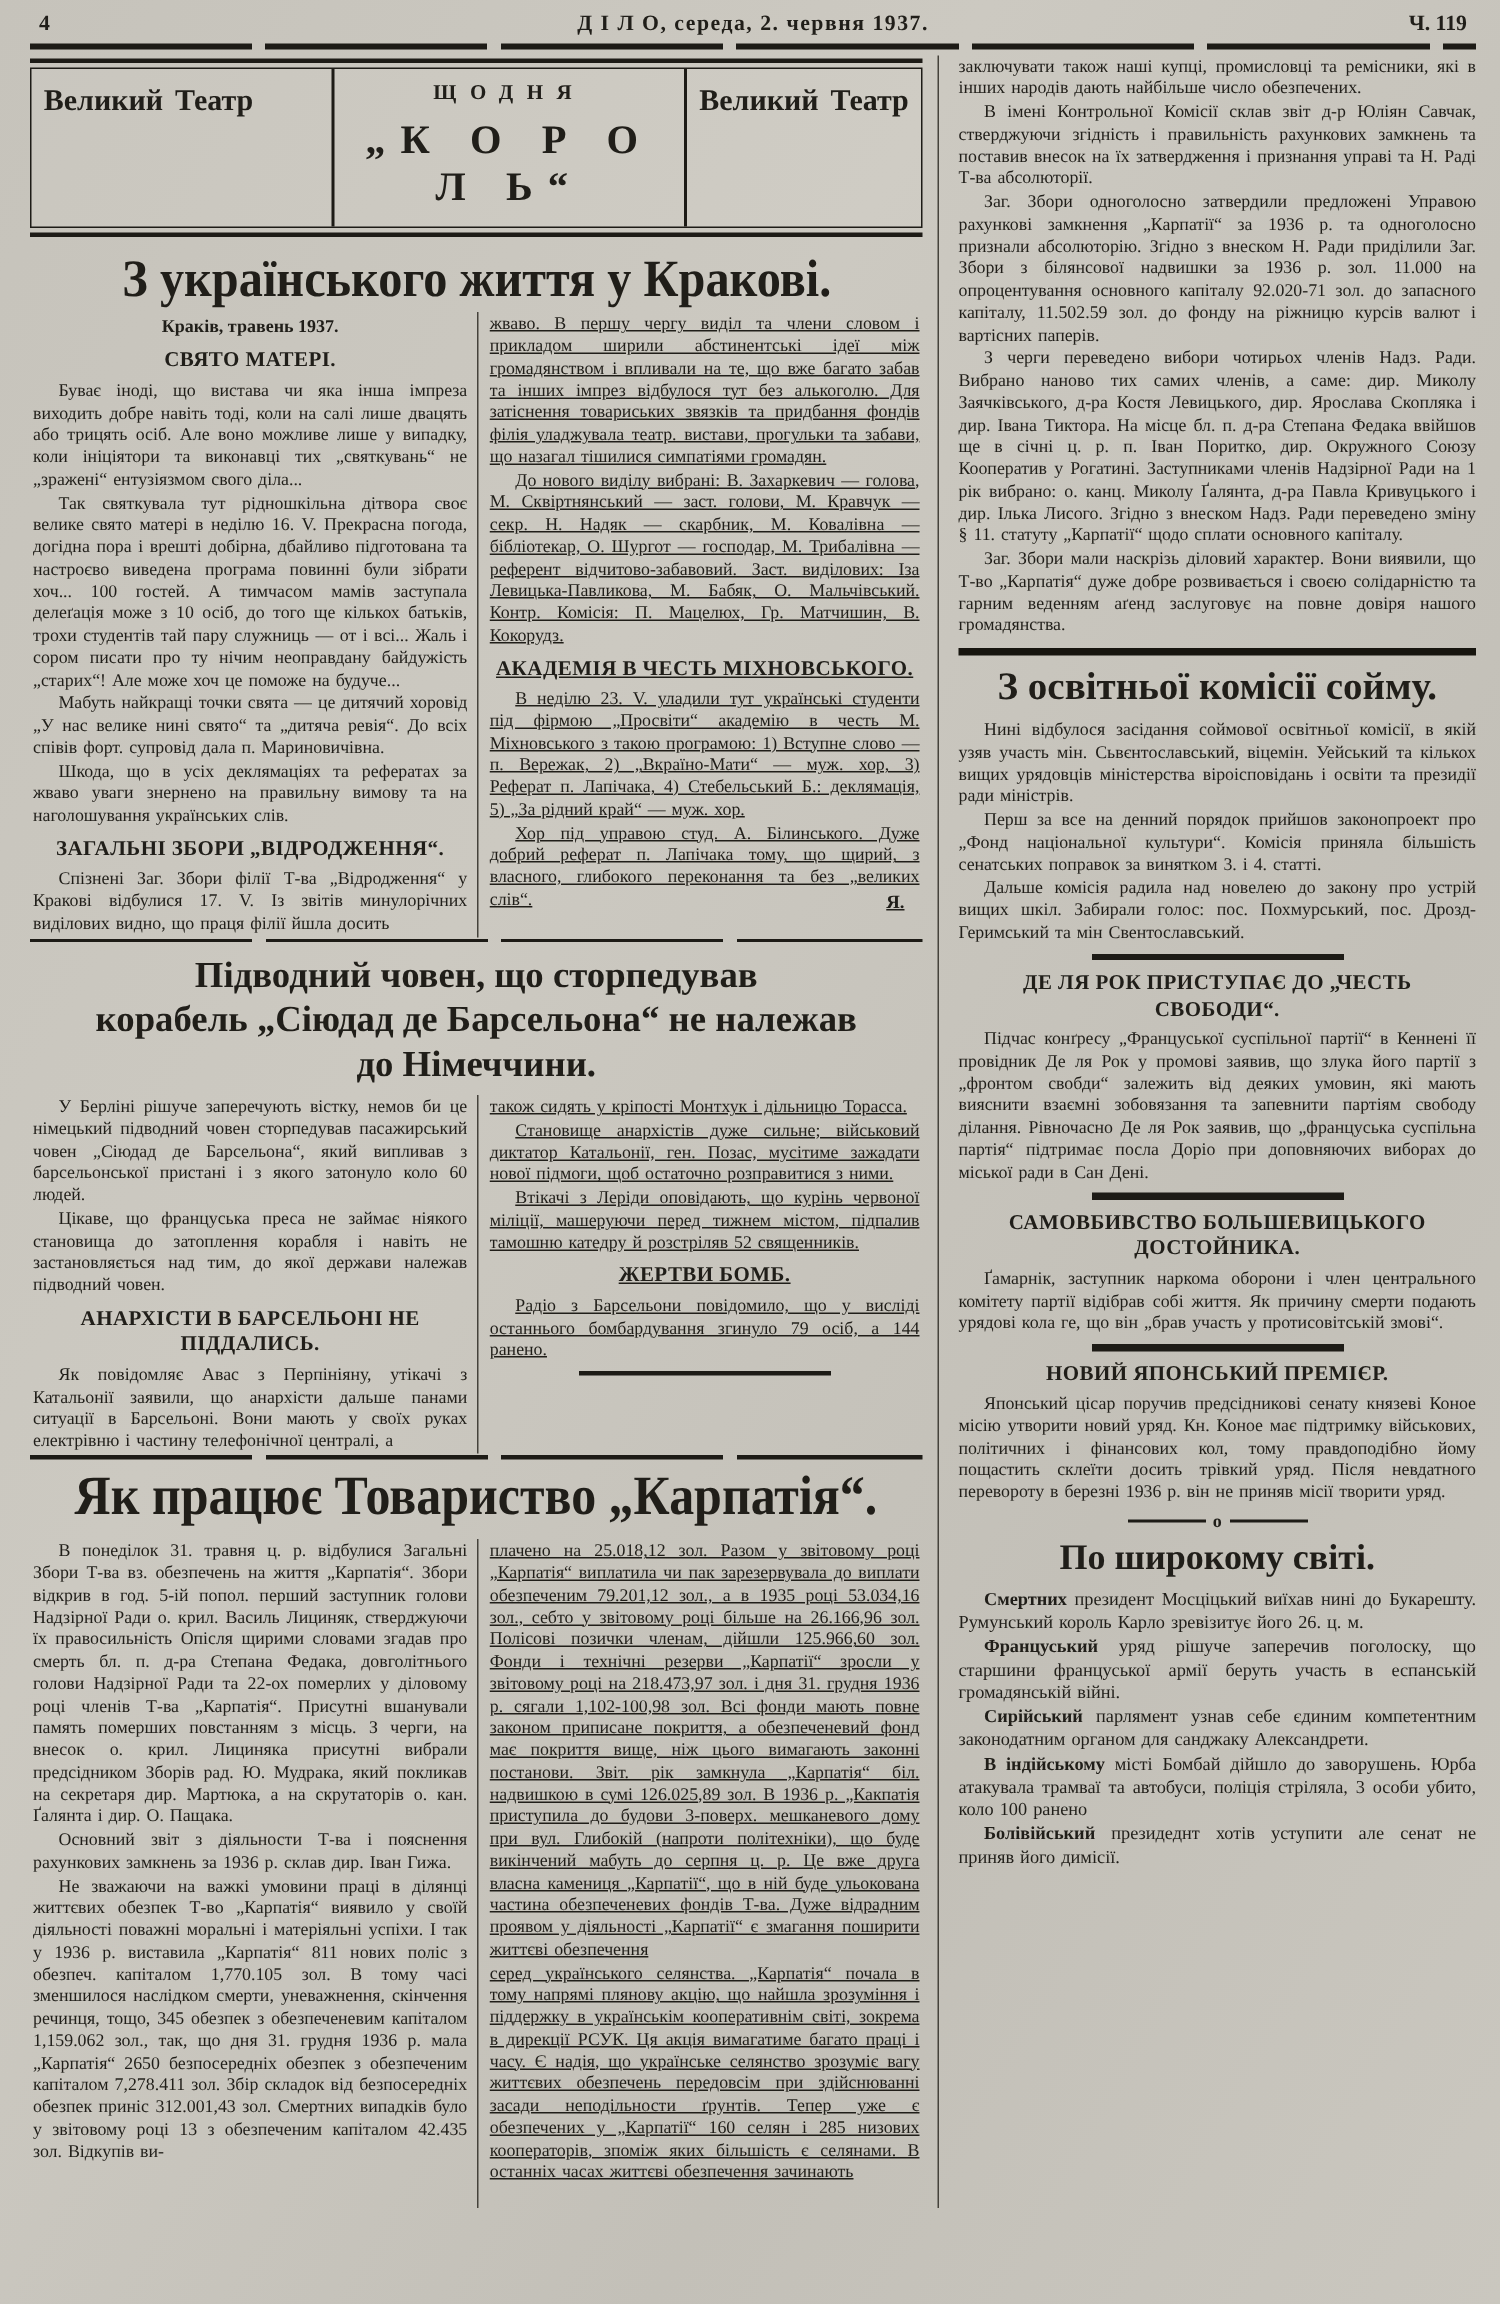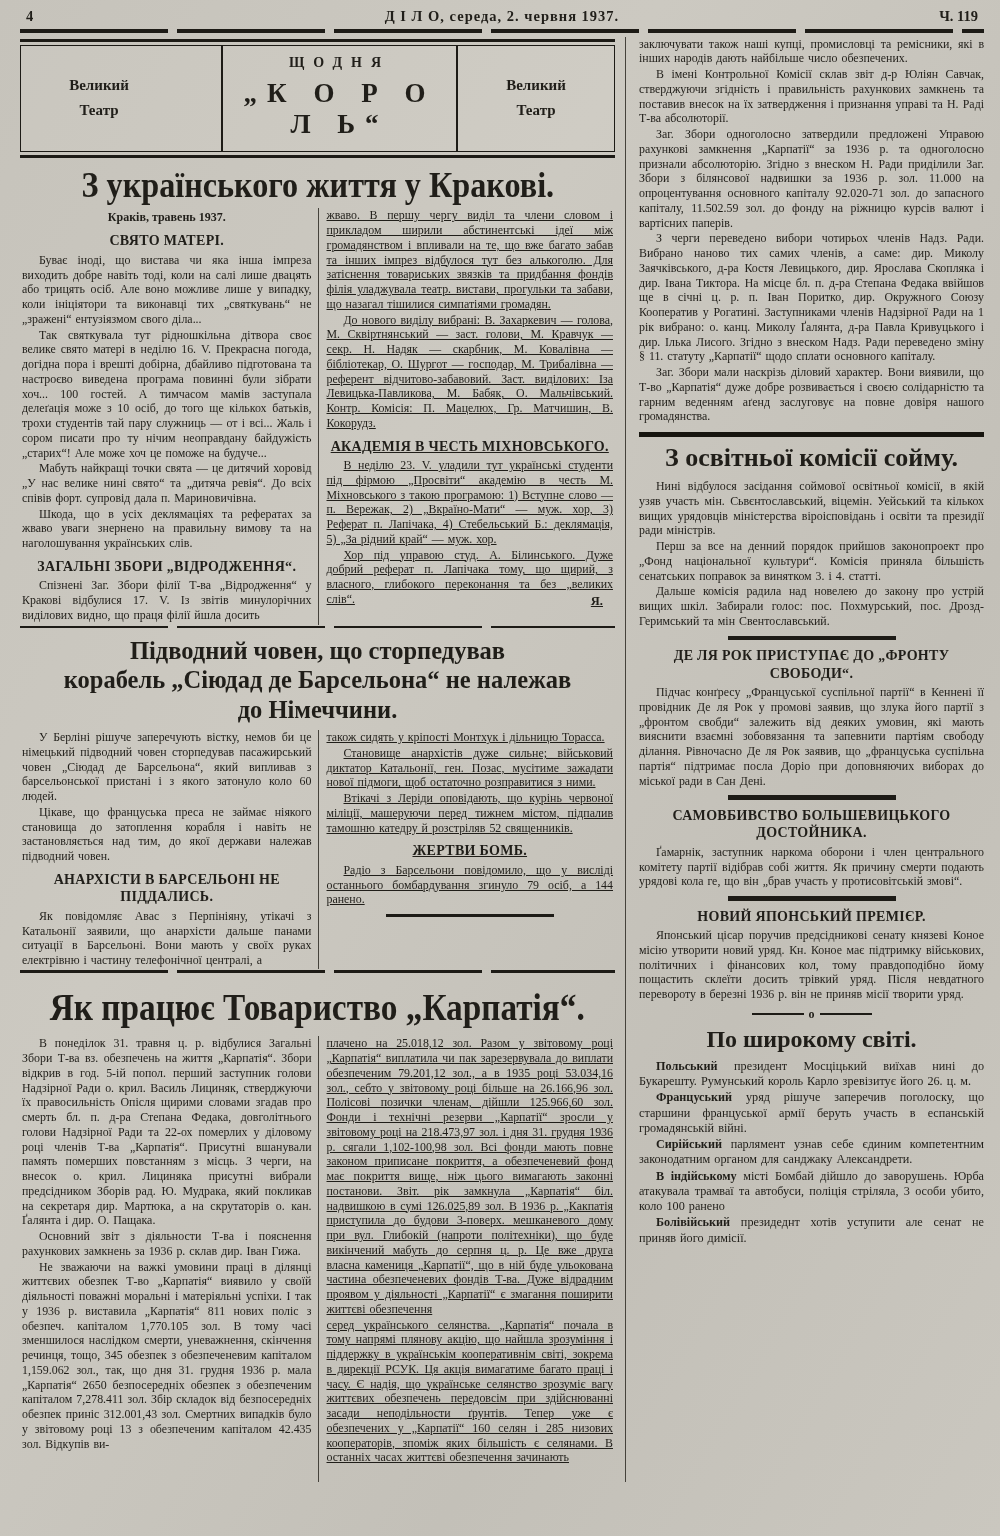--- a/index.html
+++ b/index.html
@@ -25,31 +25,31 @@
   .rule-seg{height:3.5px;margin:1px 0 0;
     background:repeating-linear-gradient(90deg,#1d1b16 0 148px,rgba(0,0,0,0) 148px 157px);}
   .rule-seg.thin{height:2.5px;}
   
   .content{display:flex;margin-top:4px;}
   .left-zone{width:606px;border-right:1.5px solid #45423b;padding-right:10px;box-sizing:border-box;}
   .right-zone{flex:1;padding-left:13px;min-width:0;}
   
   .ad-outer{border-top:3px solid #1d1b16;border-bottom:3px solid #1d1b16;padding:3px 0;margin:2px 0 8px;}
   .ad{border:1.5px solid #1d1b16;display:flex;align-items:stretch;background:rgba(255,255,255,0.06);}
-  .ad-side{width:148px;display:flex;flex-direction:column;justify-content:center;gap:8px;
-    text-align:center;font-weight:bold;font-size:15px;padding:10px 4px;}
+  .ad-side{width:148px;display:flex;flex-direction:row;justify-content:center;gap:8px;
+    text-align:center;font-weight:bold;font-size:20px;padding:10px 4px;}
   .ad-center{flex:1;text-align:center;border-left:2px solid #1d1b16;border-right:2px solid #1d1b16;
     padding:9px 4px 11px;display:flex;flex-direction:column;justify-content:center;gap:7px;margin-left:44px;}
   .ad-center .sch{font-weight:bold;font-size:14px;letter-spacing:9px;}
   .ad-center .kor{font-weight:bold;font-size:27px;letter-spacing:10px;}
   
   .h-art1{font-weight:bold;font-size:35px;text-align:center;margin:10px 0 4px;line-height:1.05;}
   .h-art1 span{display:inline-block;transform:scaleX(.92);}
   .h-art2{font-weight:bold;font-size:24.5px;text-align:center;margin:8px 6px 6px;line-height:1.2;}
-  .h-art3{font-weight:bold;font-size:37px;text-align:center;margin:16px 0 8px;line-height:1.05;}
+  .h-art3{font-weight:bold;font-size:37px;text-align:center;margin:6px 0 8px;line-height:1.05;}
   .h-art3 span{display:inline-block;transform:scaleX(.9);}
   .h-side{font-weight:bold;font-size:26px;text-align:center;margin:6px 0 6px;font-family:Liberation Serif, serif;}
   .h-world{font-weight:bold;font-size:24px;text-align:center;margin:6px 0 6px;}
   .dateline{text-align:center;font-weight:bold;font-size:12px;margin:2px 0 2px;}
   .subhead{font-weight:bold;font-size:14px;text-align:center;margin:7px 2px 3px;letter-spacing:.3px;line-height:1.25;}
   
   .cols{display:flex;}
   .col{width:50%;box-sizing:border-box;padding:0 6px 0 2px;min-width:0;}
   .col.r{border-left:1px solid #45423b;padding:0 2px 16px 8px;text-decoration:underline;}
   p.b{font-size:11.9px;line-height:1.24;text-align:justify;text-indent:17px;
@@ -179,21 +179,21 @@
 
       <div class="rule-heavy"></div>
 
       <div class="h-side">З освітньої комісії сойму.</div>
       <p class="b">Нині відбулося засідання соймової освітньої комісії, в якій узяв участь мін. Сьвєнтославський, віцемін. Уейський та кількох вищих урядовців міністерства віроісповідань і освіти та президії ради міністрів.</p>
       <p class="b">Перш за все на денний порядок прийшов законопроект про „Фонд національної культури“. Комісія приняла більшість сенатських поправок за винятком 3. і 4. статті.</p>
       <p class="b">Дальше комісія радила над новелею до закону про устрій вищих шкіл. Забирали голос: пос. Похмурський, пос. Дрозд-Геримський та мін Свентославський.</p>
 
       <div class="short-rule th"></div>
 
-      <div class="subhead">ДЕ ЛЯ РОК ПРИСТУПАЄ ДО „ФРОНТУ СВОБОДИ“.</div>
+      <div class="subhead">ДЕ ЛЯ РОК ПРИСТУПАЄ ДО „ЧЕСТЬ СВОБОДИ“.</div>
       <p class="b">Підчас конґресу „Француської суспільної партії“ в Кеннені її провідник Де ля Рок у промові заявив, що злука його партії з „фронтом свобди“ залежить від деяких умовин, які мають вияснити взаємні зобовязання та запевнити партіям свободу ділання. Рівночасно Де ля Рок заявив, що „француська суспільна партія“ підтримає посла Доріо при доповняючих виборах до міської ради в Сан Дені.</p>
 
       <div class="short-rule th"></div>
 
       <div class="subhead">САМОВБИВСТВО БОЛЬШЕВИЦЬКОГО ДОСТОЙНИКА.</div>
       <p class="b">Ґамарнік, заступник наркома оборони і член центрального комітету партії відібрав собі життя. Як причину смерти подають урядові кола ге, що він „брав участь у протисовітській змові“.</p>
 
       <div class="short-rule th"></div>
 
       <div class="subhead">НОВИЙ ЯПОНСЬКИЙ ПРЕМІЄР.</div>
@@ -201,21 +201,21 @@
 
       <div class="orn">
         <span class="l"></span>
         <span class="o">o</span>
         <span class="l"></span>
       </div>
 
       <div class="h-world">По широкому світі.</div>
 
       <p class="w">
-        <span class="ld">Польський</span>
+        <span class="ld">Смертних</span>
         <span>президент Мосціцький виїхав нині до Букарешту. Румунський король Карло зревізитує його 26. ц. м.</span>
       </p>
       <p class="w">
         <span class="ld">Француський</span>
         <span>уряд рішуче заперечив поголоску, що старшини француської армії беруть участь в еспанській громадянській війні.</span>
       </p>
       <p class="w">
         <span class="ld">Сирійський</span>
         <span>парлямент узнав себе єдиним компетентним законодатним органом для санджаку Александрети.</span>
       </p>

